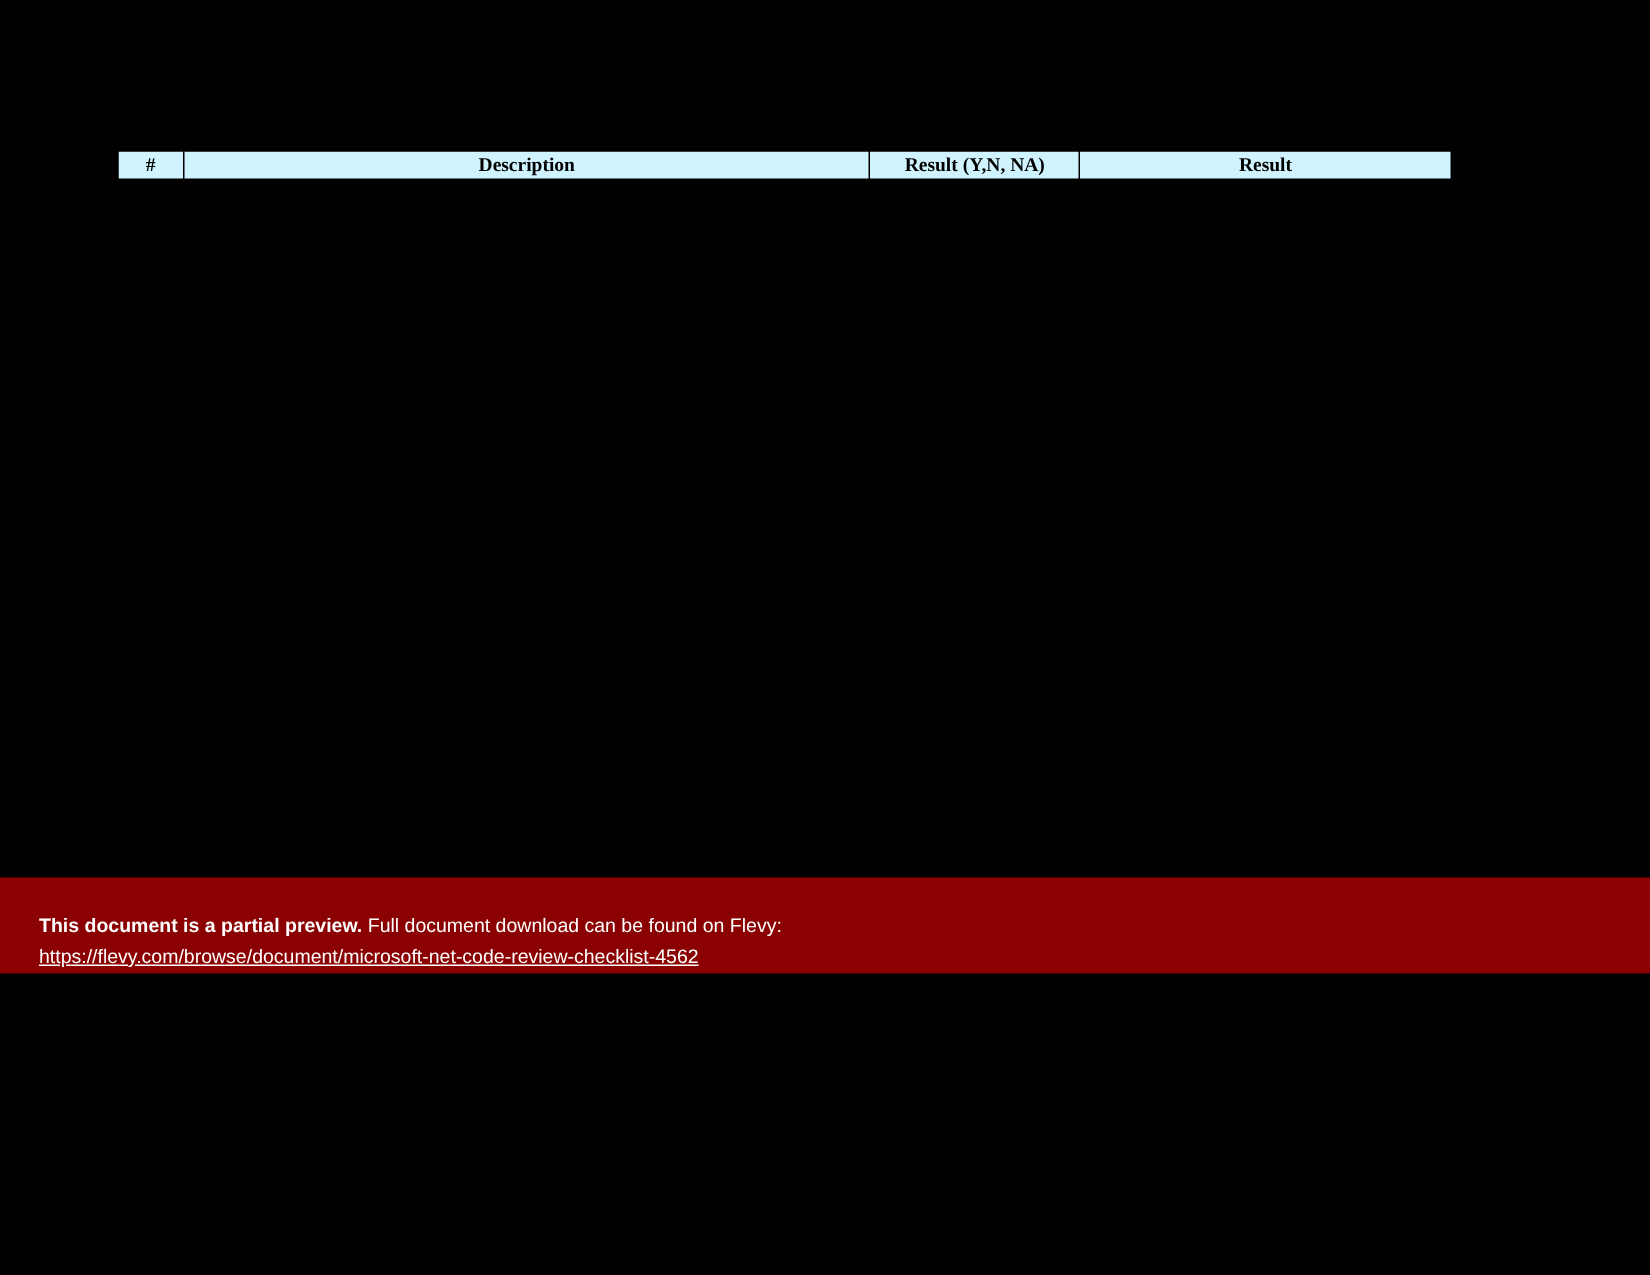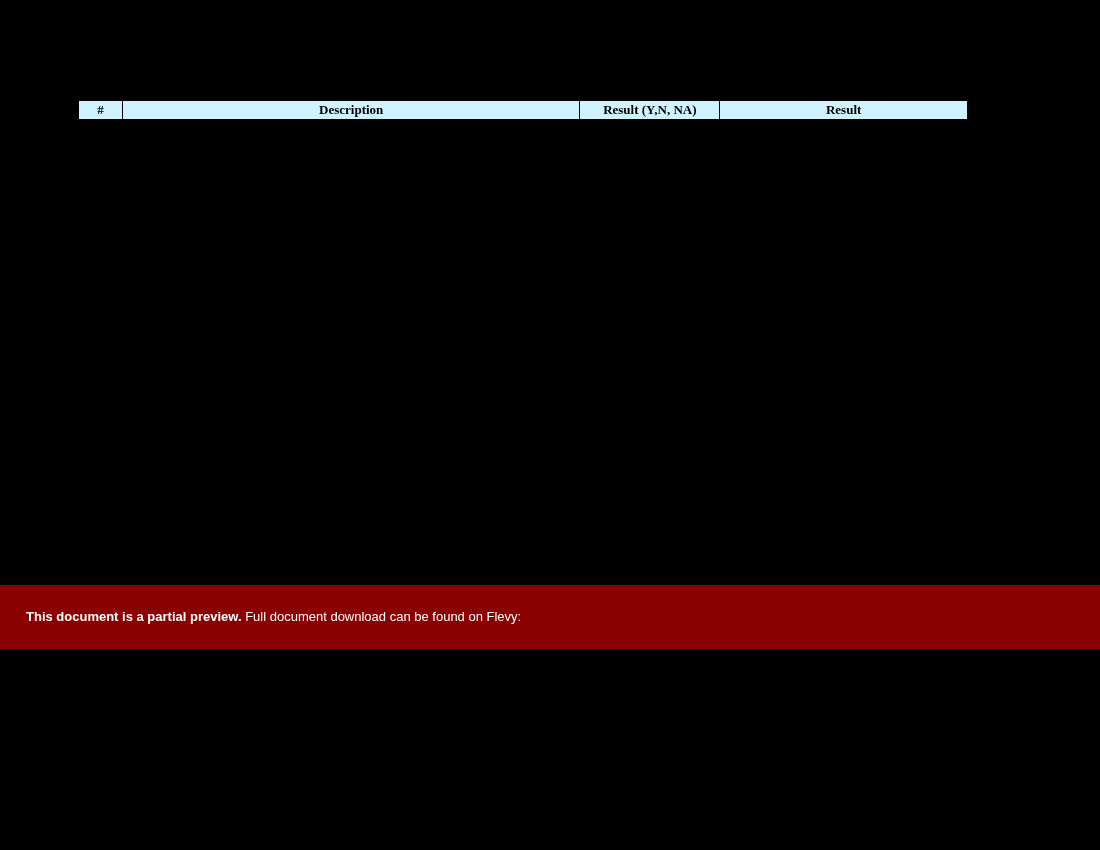--- a/index.html
+++ b/index.html
@@ -62,13 +62,14 @@
         <th class="col-desc">Description</th>
         <th class="col-result">Result (Y,N, NA)</th>
         <th class="col-remarks">Result</th>
       </tr>
     </thead>
   </table>
 </div>
 
 <div class="banner">
   <span class="bold">This document is a partial preview.</span><span>  Full document download can be found on Flevy:</span><br>
+  <a href="#">https://flevy.com/browse/document/microsoft-net-code-review-checklist-4562</a>
 </div>
 
 </body></html>

